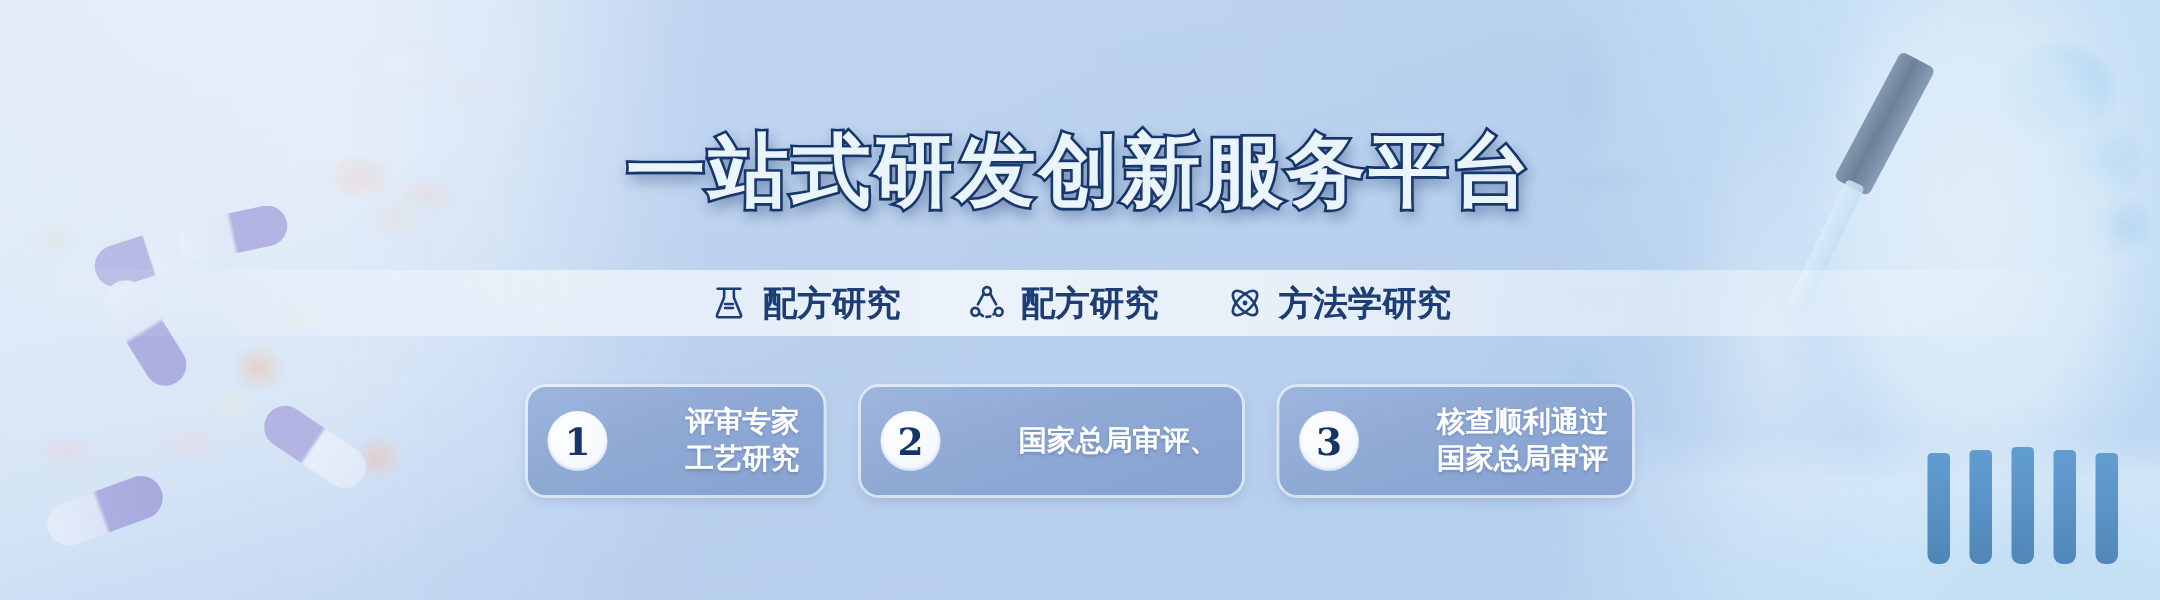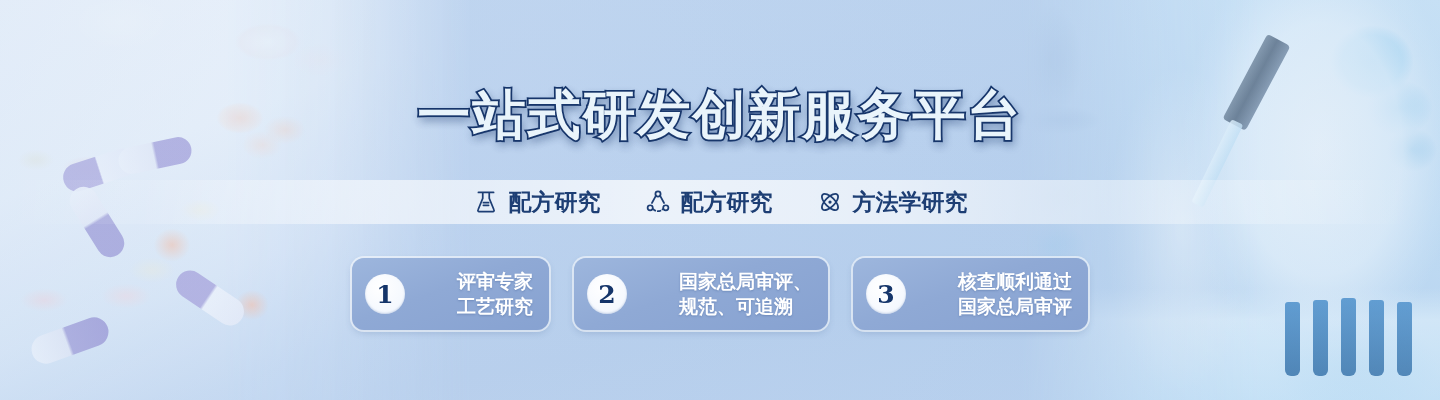--- a/index.html
+++ b/index.html
@@ -271,21 +271,20 @@
       <div class="feature-text">
         <span>评审专家</span>
         <span>工艺研究</span>
       </div>
     </div>
 
     <div class="feature">
       <div class="feature-num">2</div>
       <div class="feature-text">
         <span>国家总局审评、</span>
-        <span>规范、可追溯</span>
       </div>
     </div>
 
     <div class="feature">
       <div class="feature-num">3</div>
       <div class="feature-text">
         <span>核查顺利通过</span>
         <span>国家总局审评</span>
       </div>
     </div>

